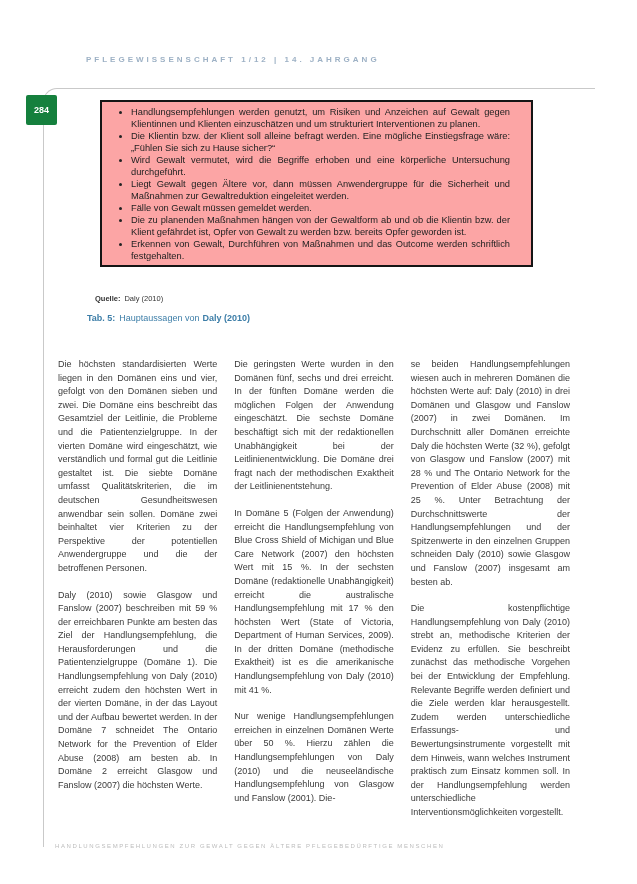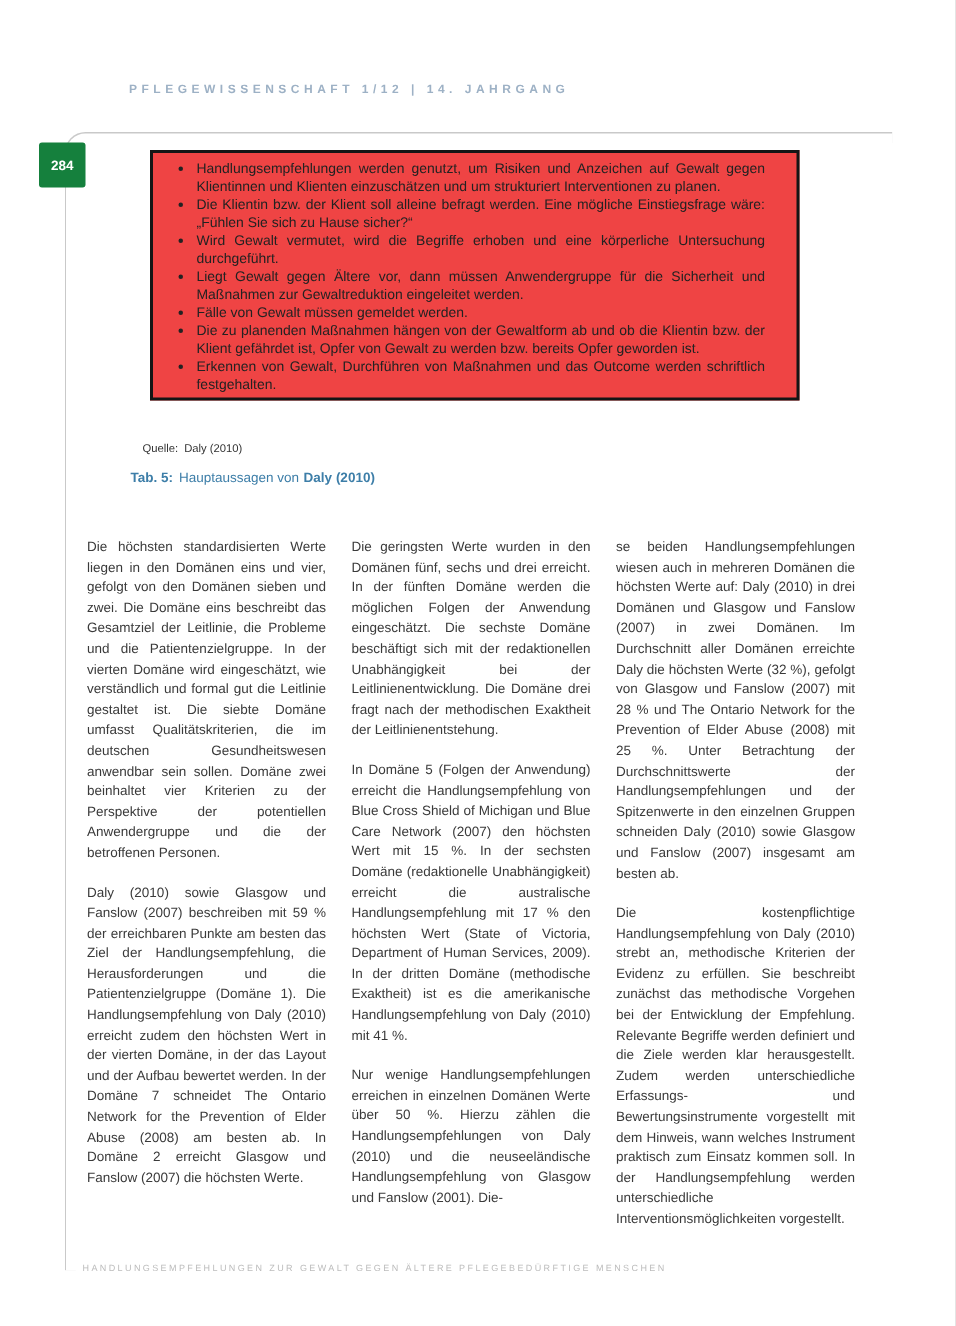--- a/index.html
+++ b/index.html
@@ -38,39 +38,39 @@
     display: flex; align-items: center; justify-content: center;
     border-radius: 2px;
   }
 
   .key-statements-box {
     position: absolute; left: 100px; top: 100px;
     width: 433px;
     border: 2px solid #151515;
     box-sizing: border-box;
     padding: 4px 21px 3px 6px;
-    background: #ef4444;
+    background: #fca5a5;
   }
   .key-statements-box ul {
     margin: 0; padding-left: 23px;
     list-style: disc outside;
   }
   .key-statements-box li {
     font-size: 9.3px;
     line-height: 12px;
     text-align: justify;
     color: #222222;
     margin: 0;
   }
 
   .source-note {
     position: absolute; left: 95px; top: 294px;
     font-size: 7.5px; color: #333333;
   }
-  .source-note .lbl { font-weight: normal; margin-right: 4px; }
+  .source-note .lbl { font-weight: bold; margin-right: 4px; }
 
   .table-caption {
     position: absolute; left: 87px; top: 313px;
     font-size: 9px; color: #3d7ea8;
   }
   .table-caption .prefix { font-weight: bold; margin-right: 4px; }
   .table-caption .txt { margin-right: 3px; }
   .table-caption .ref { font-weight: bold; }
 
   .article-body {

